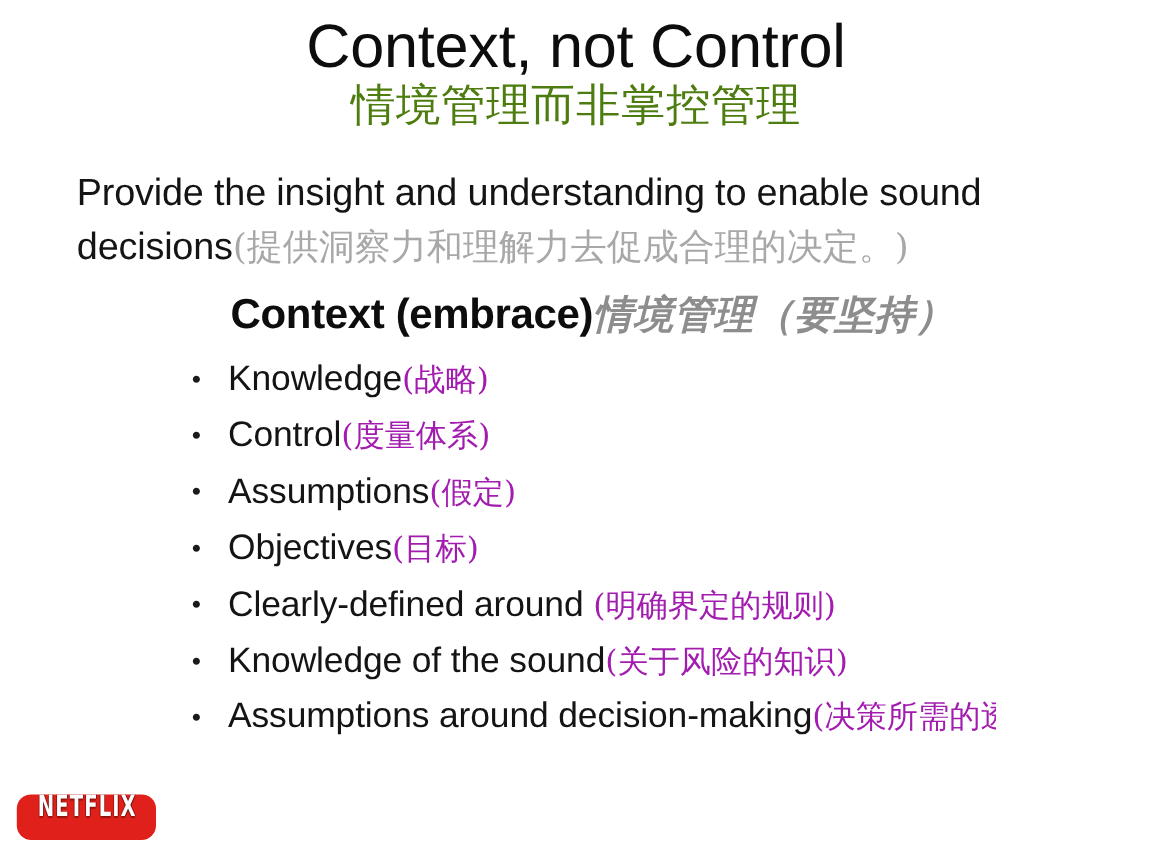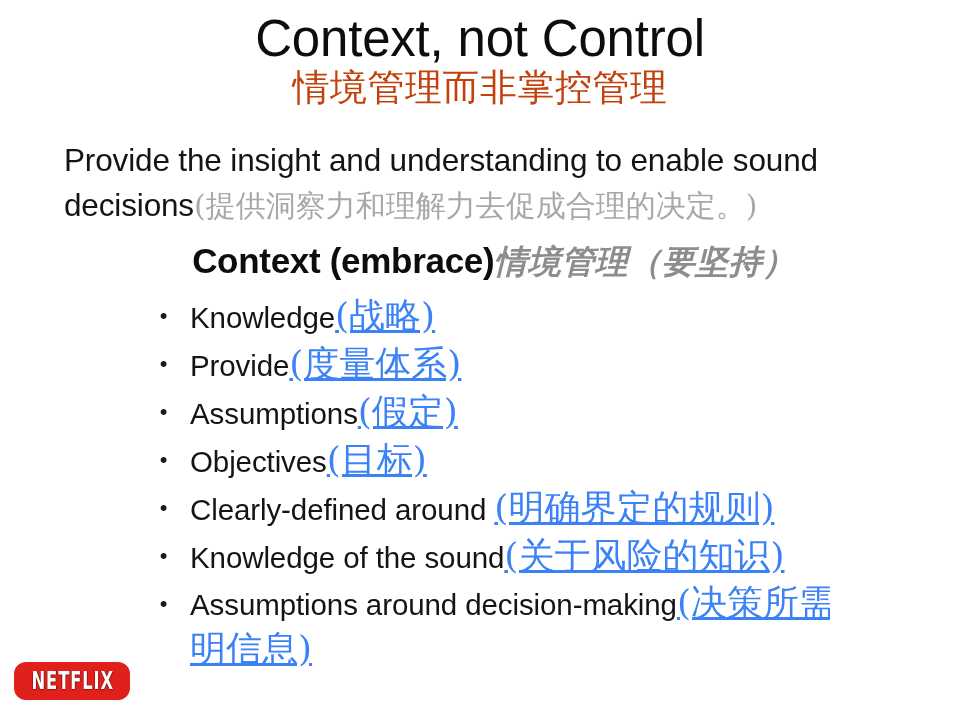--- a/index.html
+++ b/index.html
@@ -33,21 +33,21 @@
     font-size: 51px;
     font-weight: 400;
     color: #0d0d0d;
     line-height: 1.06;
     letter-spacing: -0.2px;
     white-space: nowrap;
   }
   .title-zh {
     font-size: 37px;
     font-weight: 400;
-    color: #c2410c;
+    color: #4d7c0f;
     line-height: 1.12;
     letter-spacing: 0.5px;
     margin-top: 1px;
     white-space: nowrap;
   }
 
   
   .lead {
     position: absolute;
     left: 64px;
@@ -114,40 +114,39 @@
     height: 46px;
     line-height: 46px;
     font-size: 22px;
     color: #1a1a1a;
     text-align: center;
   }
   .bullet-row .en {
     color: #141414;
   }
   .bullet-row .zh {
-    color: #3b82f6;
+    color: #a21caf;
     font-family: "DejaVu Serif", "Liberation Serif", serif;
-    font-size: 36px;
+    font-size: 26px;
     letter-spacing: 0;
-    text-decoration: underline;
   }
   .bullet-row.wrap {
     line-height: 44px;
   }
 
   
   .netflix-logo {
     position: absolute;
     left: 14px;
     top: 662px;
     width: 116px;
     height: 38px;
     background: #e0201b;
     display: flex;
-    align-items: center;
+    align-items: flex-start;
     justify-content: center;
     overflow: hidden;
     border-radius: 12px;
   }
   .netflix-logo .wordmark {
     font-family: "DejaVu Sans", sans-serif;
     font-weight: 700;
     font-size: 21px;
     line-height: 1;
     color: #fdfdfd;
@@ -173,21 +172,21 @@
   </div>
 
   <div class="lead"><span class="en">Provide the insight and understanding to enable sound decisions</span><span class="zh">(提供洞察力和理解力去促成合理的决定。)</span></div>
 
   <div class="section-heading"><span class="en">Context (embrace)</span><span class="zh">情境管理（要坚持）</span></div>
 
   <div class="bullets">
 
     <div class="bullet-row"><span class="dot">•</span><span class="en">Knowledge</span><span class="zh">(战略)</span></div>
 
-    <div class="bullet-row"><span class="dot">•</span><span class="en">Provide</span><span class="zh">(度量体系)</span></div>
+    <div class="bullet-row"><span class="dot">•</span><span class="en">Control</span><span class="zh">(度量体系)</span></div>
 
     <div class="bullet-row"><span class="dot">•</span><span class="en">Assumptions</span><span class="zh">(假定)</span></div>
 
     <div class="bullet-row"><span class="dot">•</span><span class="en">Objectives</span><span class="zh">(目标)</span></div>
 
     <div class="bullet-row"><span class="dot">•</span><span class="en">Clearly-defined around </span><span class="zh">(明确界定的规则)</span></div>
 
     <div class="bullet-row"><span class="dot">•</span><span class="en">Knowledge of the sound</span><span class="zh">(关于风险的知识)</span></div>
 
     <div class="bullet-row wrap"><span class="dot">•</span><span class="en">Assumptions around decision-making</span><span class="zh">(决策所需的透明信息)</span></div>

